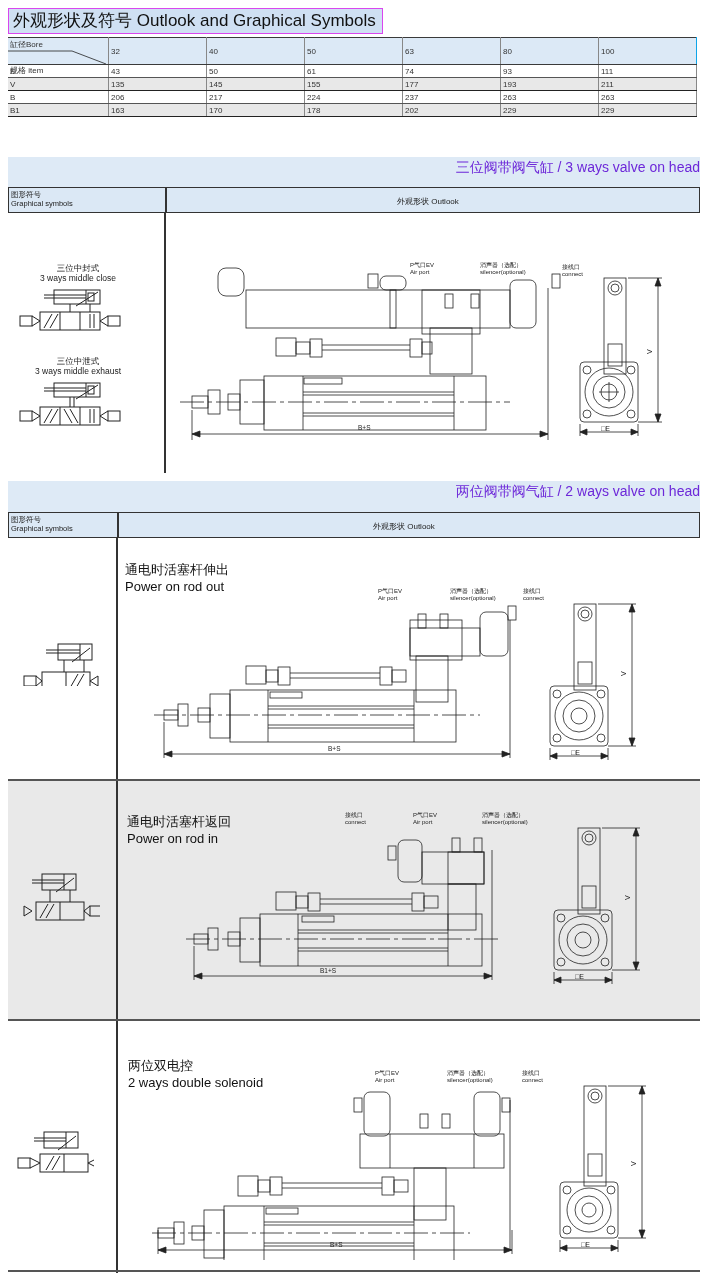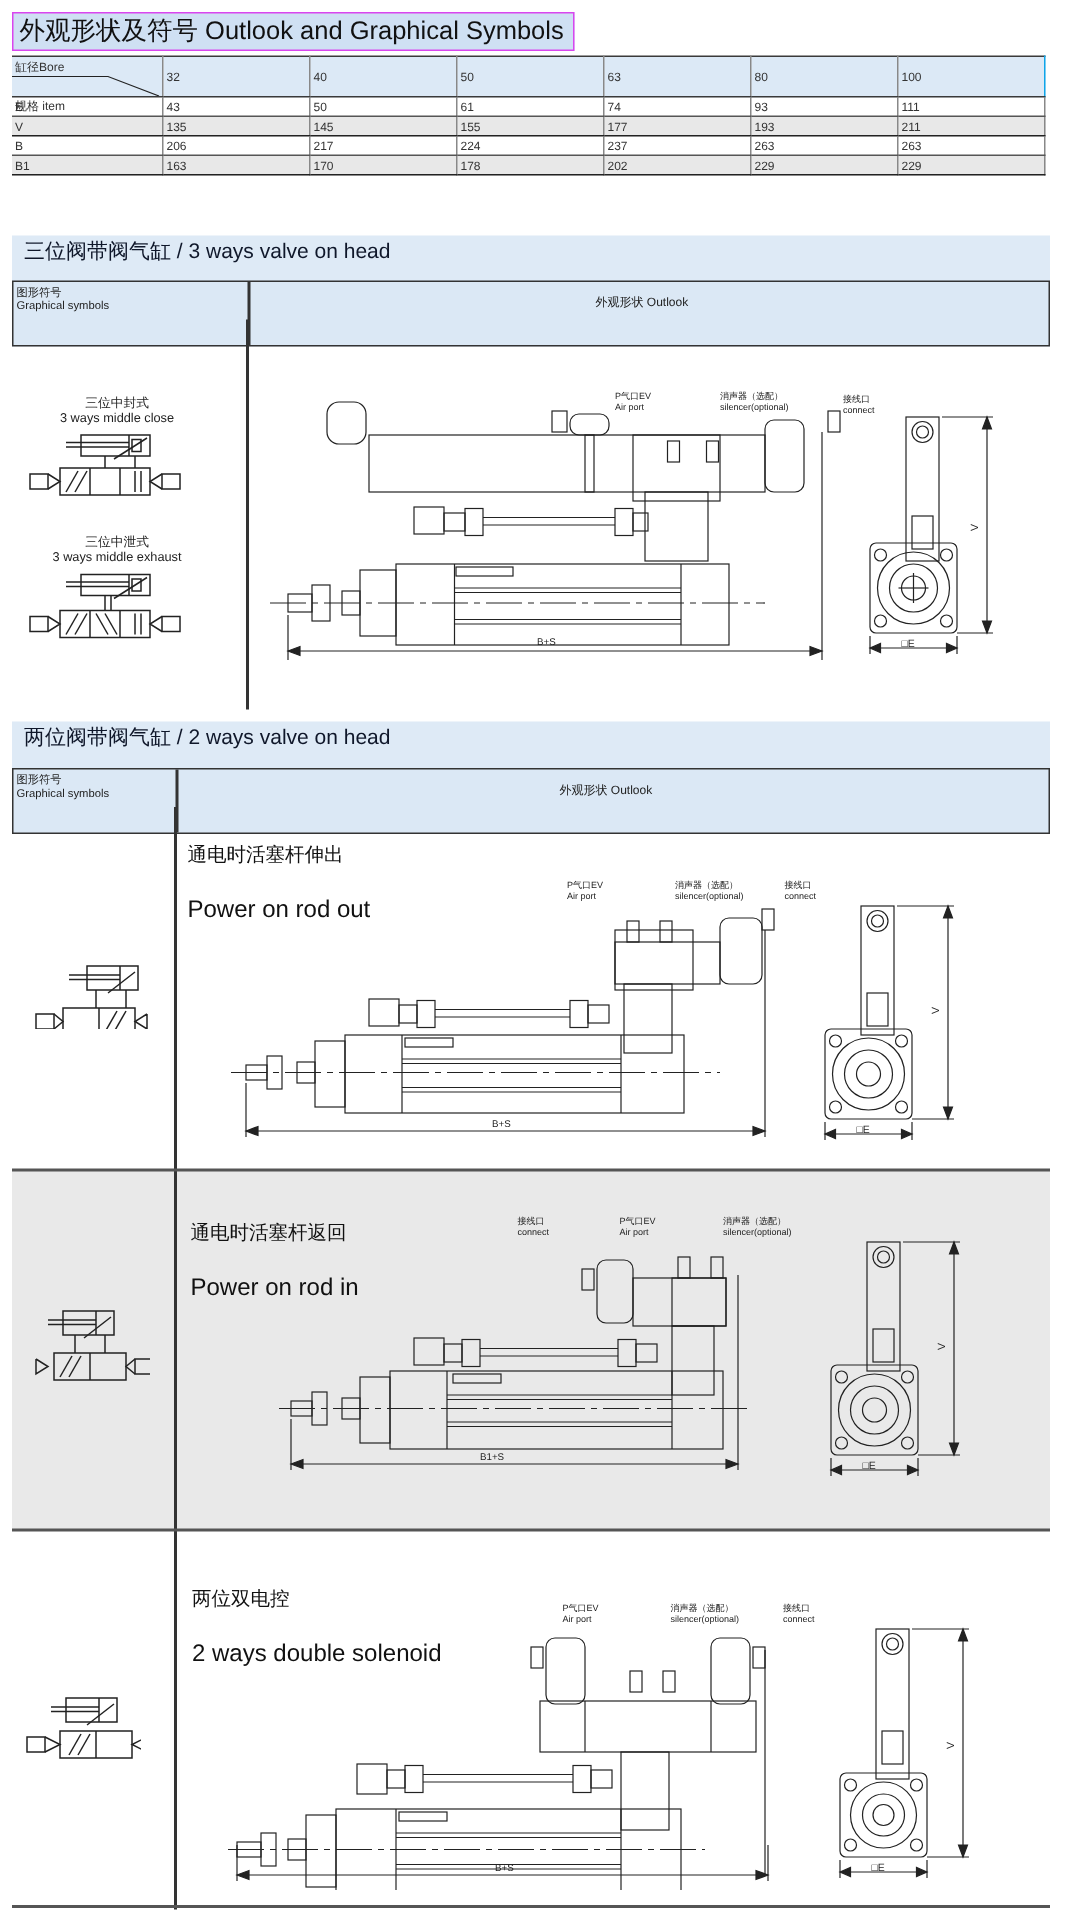--- a/index.html
+++ b/index.html
@@ -21,33 +21,33 @@
   .spec tr.odd td { background:#fff; border-bottom:1px solid #555; }
   .spec tr.even td { background:#e8e8e8; border-bottom:1px solid #222; }
   .spec td.c50, .spec td.c100 { border-left:1.5px solid #333; }
   .head-cell { position:relative; padding:0 !important; }
   .head-cell .l1 { position:absolute; left:2px; top:1px; }
   .head-cell .l2 { position:absolute; left:2px; top:14px;margin-top:13px; }
   .head-cell svg { position:absolute; left:0; top:0; }
 
   
   .sec-bar { left:8px; width:692px; height:32px; background:#deeaf6; border-bottom:1.5px solid #333;
-    font-size:14px; line-height:20px; padding-left:8px; box-sizing:border-box; color:#0f172a; }
-
-  .col-head { left:8px; width:692px; height:44px; border:1.5px solid #333; background:#dbe8f5; box-sizing:border-box; }
+    font-size:14px; line-height:20px; padding-left:8px; box-sizing:border-box; color:#6d28d9;text-align:right; }
+
+  .col-head { left:8px; width:692px; height:26px; border:1.5px solid #333; background:#dbe8f5; box-sizing:border-box; }
   .col-head .gs { position:absolute; left:2px; top:2px; font-size:7.5px; line-height:9px; color:#222; }
   .col-head .ol { position:absolute; font-size:8px; top:8px; color:#222; }
   .col-head .divider { position:absolute; top:0; bottom:0; width:1.5px; background:#333; }
 
   .vline { width:1.5px; background:#333; }
   .hline { height:1.5px; background:#555; }
 
   .sym-text { font-size:8.5px; text-align:center; color:#222; line-height:10px; }
   .row-title-cn { font-size:13px; color:#111; }
-  .row-title-en { font-size:16px; color:#111;margin-top:19px; }
+  .row-title-en { font-size:13px; color:#111; }
 
   .label-tiny { font-size:6px; color:#222; white-space:nowrap; line-height:7px; }
 
   svg text { font-family:"Liberation Sans","DejaVu Sans",sans-serif; }
 </style>
 </head>
 <body>
 
 <div class="abs main-title">外观形状及符号 Outlook and Graphical Symbols</div>
 

